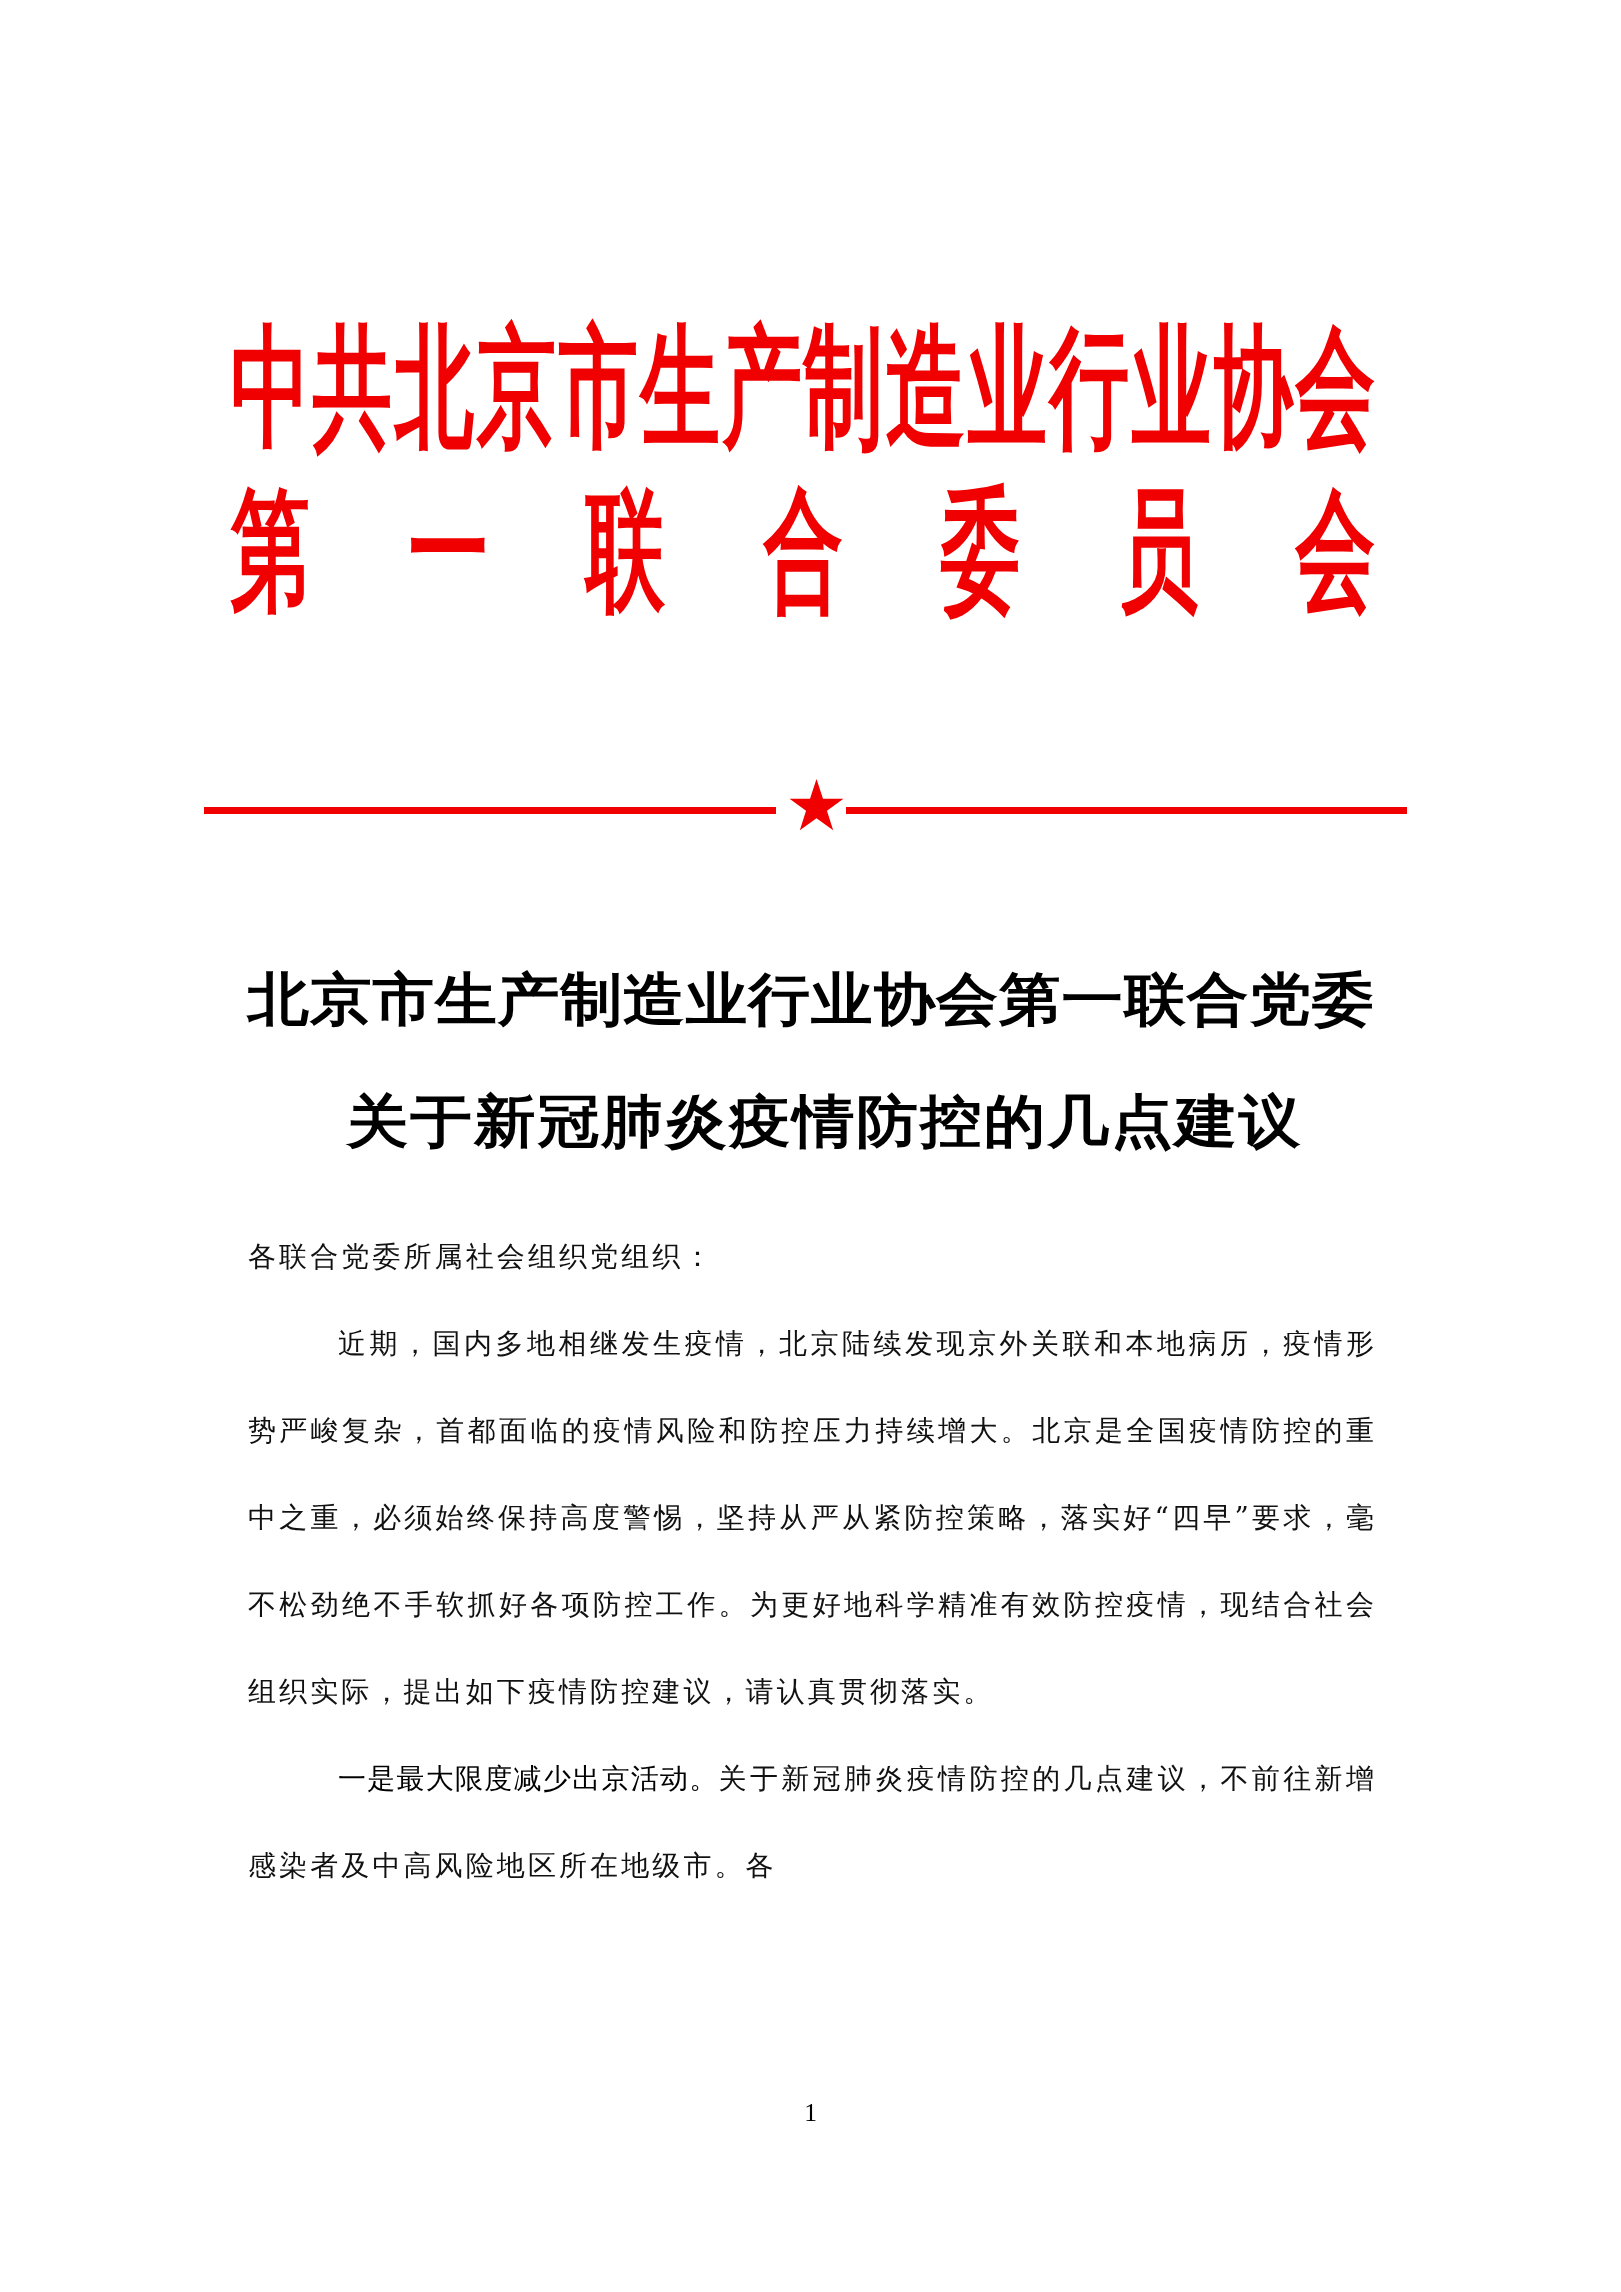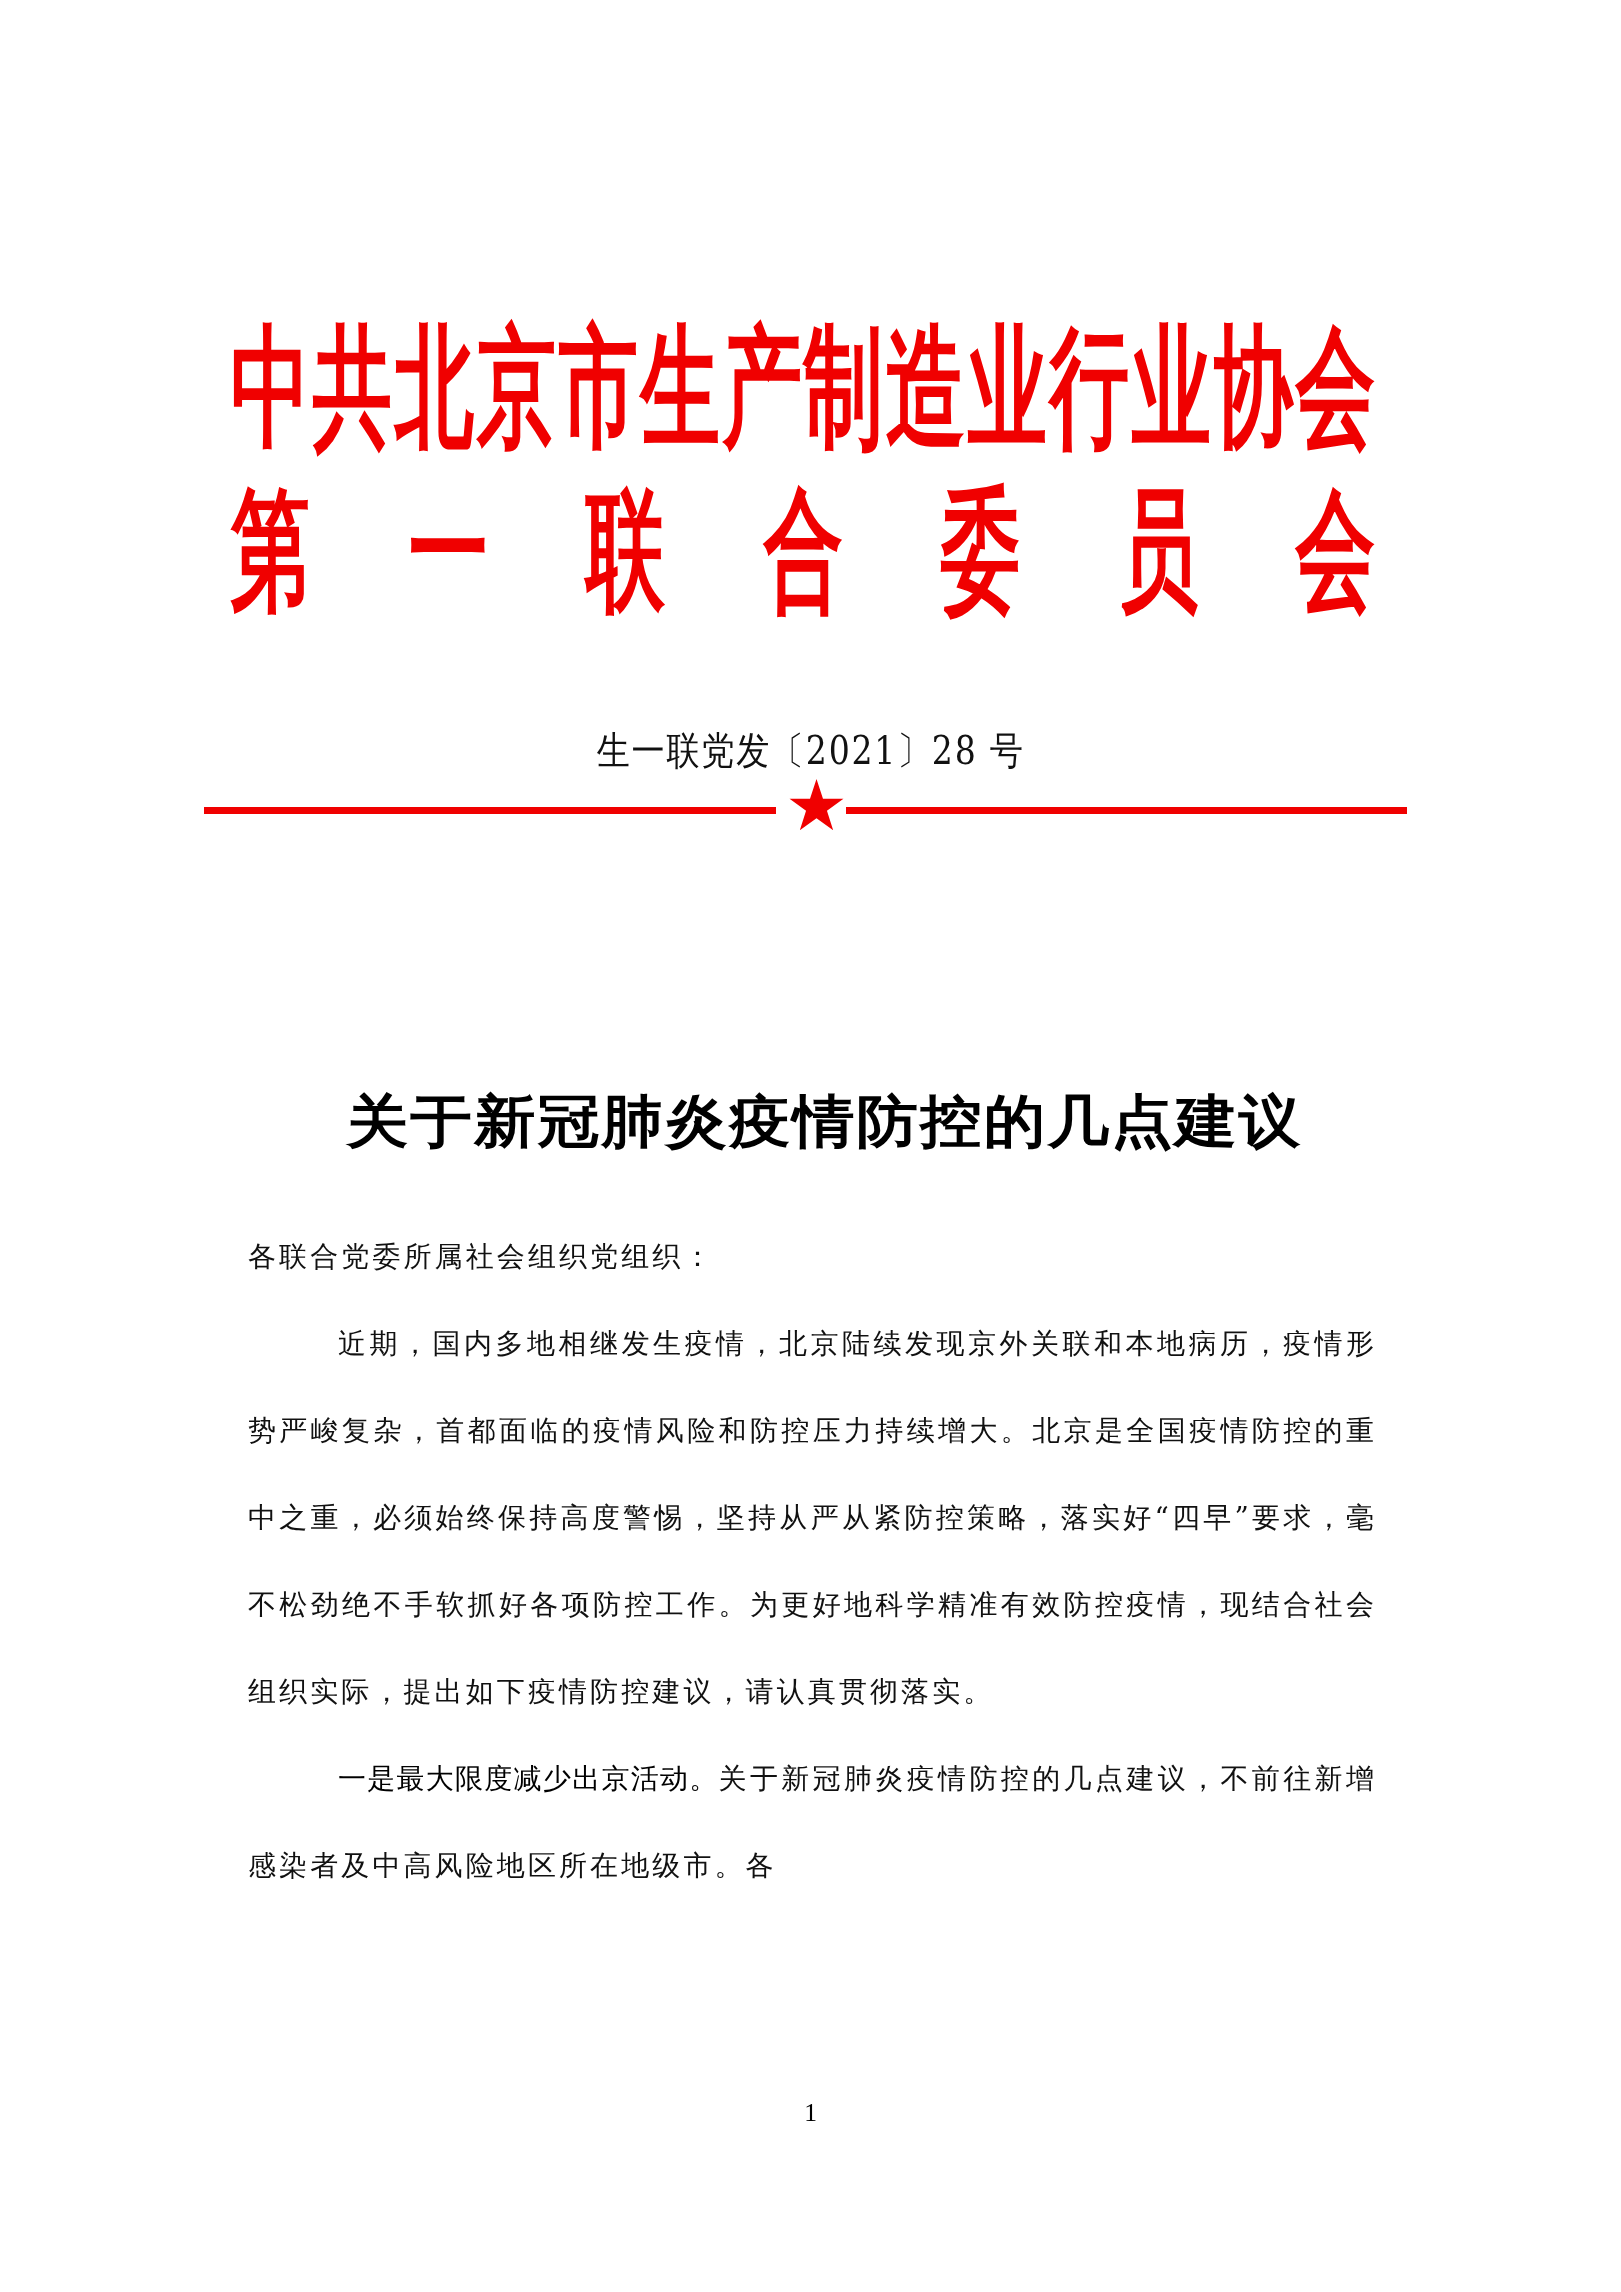--- a/index.html
+++ b/index.html
@@ -87,30 +87,30 @@
   <div class="org-row org-row-2">
     <span>第</span>
     <span>一</span>
     <span>联</span>
     <span>合</span>
     <span>委</span>
     <span>员</span>
     <span>会</span>
   </div>
 
-  <div class="doc-number">
-    <span class="inner">生一联党发〔2021〕28 号</span>
-  </div>
 
   <div class="rule rule-left"></div>
   <svg class="star" viewBox="0 0 100 100">
     <polygon points="50,2 61.8,37.6 99,37.6 69,59.6 80.3,95 50,73.2 19.7,95 31,59.6 1,37.6 38.2,37.6" fill="#f00000"></polygon>
   </svg>
   <div class="rule rule-right"></div>
 
+  <div class="subject subject-1">
+    <span class="inner">北京市生产制造业行业协会第一联合党委</span>
+  </div>
   <div class="subject subject-2">
     <span class="inner">关于新冠肺炎疫情防控的几点建议</span>
   </div>
 
   <div class="body-text">
     <p>各联合党委所属社会组织党组织：</p>
     <p class="indent">近期，国内多地相继发生疫情，北京陆续发现京外关联和本地病历，疫情形势严峻复杂，首都面临的疫情风险和防控压力持续增大。北京是全国疫情防控的重中之重，必须始终保持高度警惕，坚持从严从紧防控策略，落实好“四早”要求，毫不松劲绝不手软抓好各项防控工作。为更好地科学精准有效防控疫情，现结合社会组织实际，提出如下疫情防控建议，请认真贯彻落实。</p>
     <p class="indent"><span class="lead">一是最大限度减少出京活动。</span><span>关于新冠肺炎疫情防控的几点建议，不前往新增感染者及中高风险地区所在地级市。各</span></p>
   </div>
 

